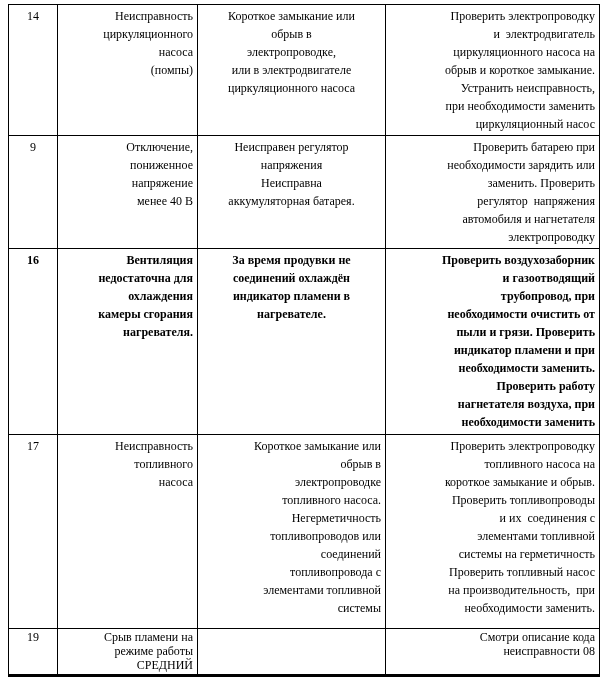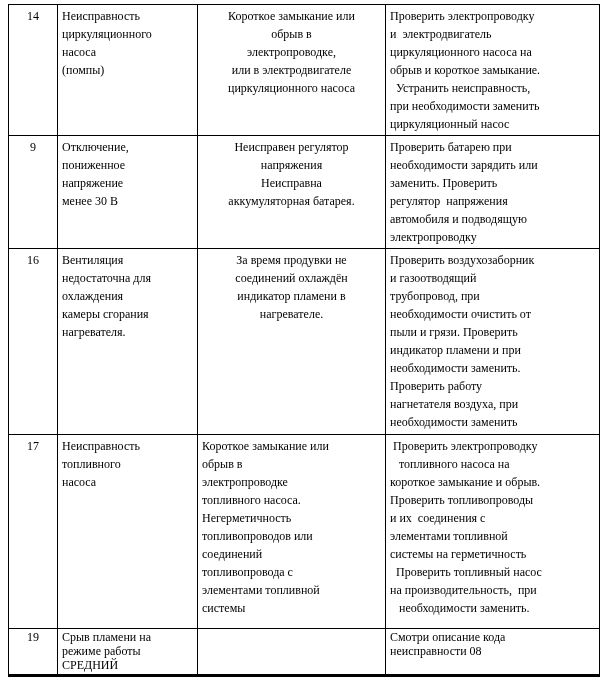--- a/index.html
+++ b/index.html
@@ -27,24 +27,24 @@
     border: 1px solid #000000;
     vertical-align: top;
     padding: 2px 4px 2px 4px;
     font-size: 12px;
     line-height: 18px;
     white-space: pre-wrap;
     overflow: hidden;
   }
   td.code-cell { text-align: center; padding-top: 3px; }
   td.align-center { text-align: center; }
-  td.align-left { text-align: left; }
+  td.align-left { text-align: right; }
   tr.row-h0 { height: 126px; }
   tr.row-h1 { height: 110px; }
-  tr.row-h2 { height: 186px; }
+  tr.row-h2 { height: 186px; font-weight: bold; }
   tr.row-h3 { height: 194px; }
   tr.row-h4 { height: 38px; }
   tr.row-h4 td { line-height: 14px; padding-top: 1px; }
 </style>
 </head>
 <body>
 
 <div class="page">
   <table class="fault-table">
     <colgroup>
@@ -71,30 +71,30 @@
 обрыв и короткое замыкание.
   Устранить неисправность,
 при необходимости заменить
 циркуляционный насос</td>
       </tr>
       <tr class="row-h1">
         <td class="code-cell">9</td>
         <td class="align-left">Отключение,
 пониженное
 напряжение
-менее 30 В</td>
+менее 40 В</td>
         <td class="align-center">Неисправен регулятор
 напряжения
 Неисправна
 аккумуляторная батарея.</td>
         <td class="align-left">Проверить батарею при
 необходимости зарядить или
 заменить. Проверить
 регулятор  напряжения
-автомобиля и подводящую
+автомобиля и нагнетателя
 электропроводку</td>
       </tr>
       <tr class="row-h2">
         <td class="code-cell">16</td>
         <td class="align-left">Вентиляция
 недостаточна для
 охлаждения
 камеры сгорания
 нагревателя.</td>
         <td class="align-center">За время продувки не

